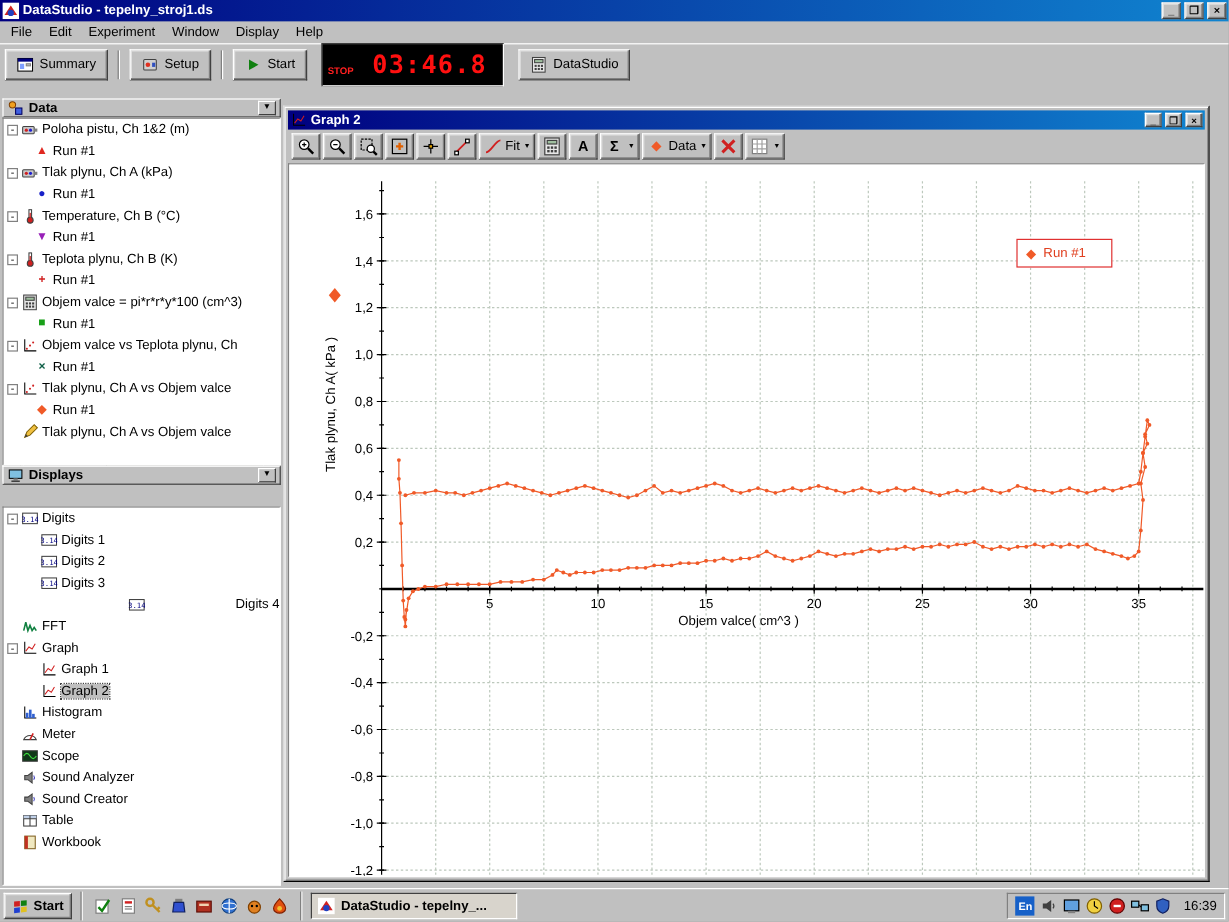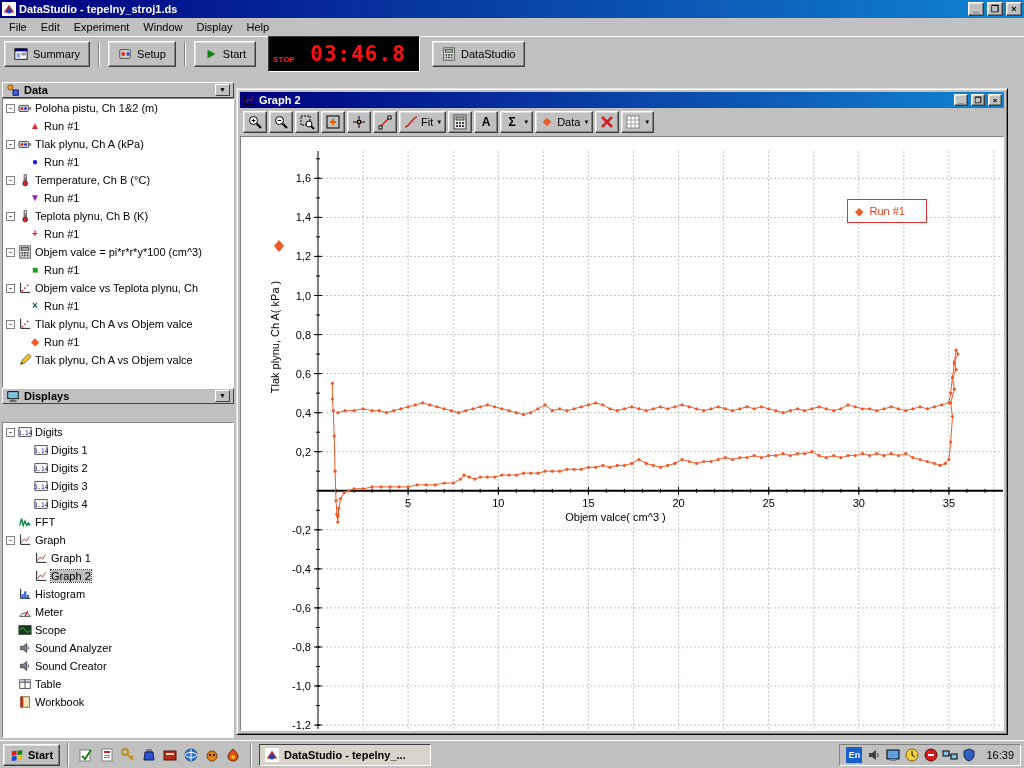--- a/index.html
+++ b/index.html
@@ -381,21 +381,21 @@
         <div class="trow" style="padding-left: 19px;">
           <span class="texp hide">-</span>
           <span class="icn">
             <svg viewBox="0 0 16 16">
               <rect x="1" y="3" width="14" height="10" fill="#fff" stroke="#404040"></rect>
               <text x="8" y="11" font-size="7" text-anchor="middle" fill="#000080" font-family="DejaVu Sans Mono, monospace">3.14</text>
             </svg>
           </span>
           <span class="tlabel">Digits 3</span>
         </div>
-        <div class="trow" style="padding-left: 19px;">
+        <div class="trow" style="padding-left: 19px; justify-content: space-between;">
           <span class="texp hide">-</span>
           <span class="icn">
             <svg viewBox="0 0 16 16">
               <rect x="1" y="3" width="14" height="10" fill="#fff" stroke="#404040"></rect>
               <text x="8" y="11" font-size="7" text-anchor="middle" fill="#000080" font-family="DejaVu Sans Mono, monospace">3.14</text>
             </svg>
           </span>
           <span class="tlabel">Digits 4</span>
         </div>
         <div class="trow" style="padding-left: 3px;">

